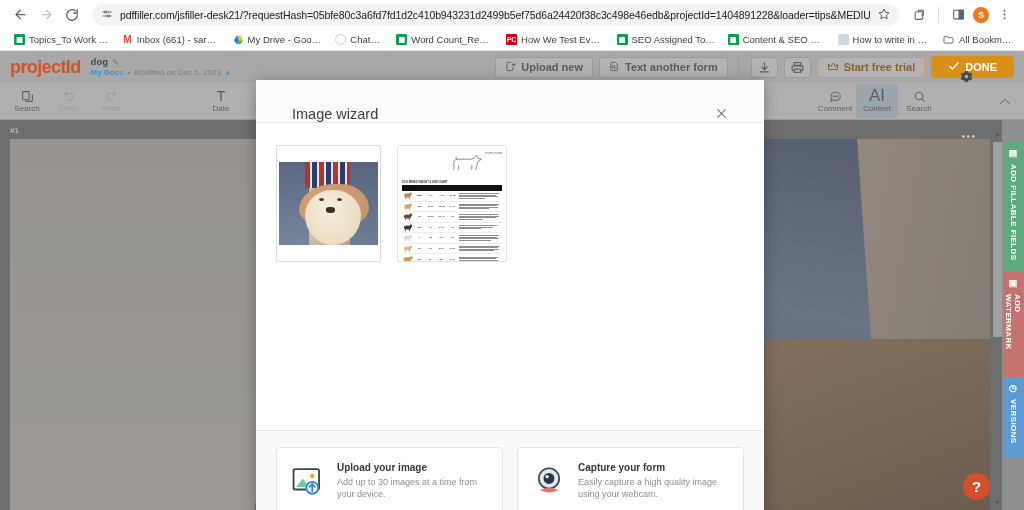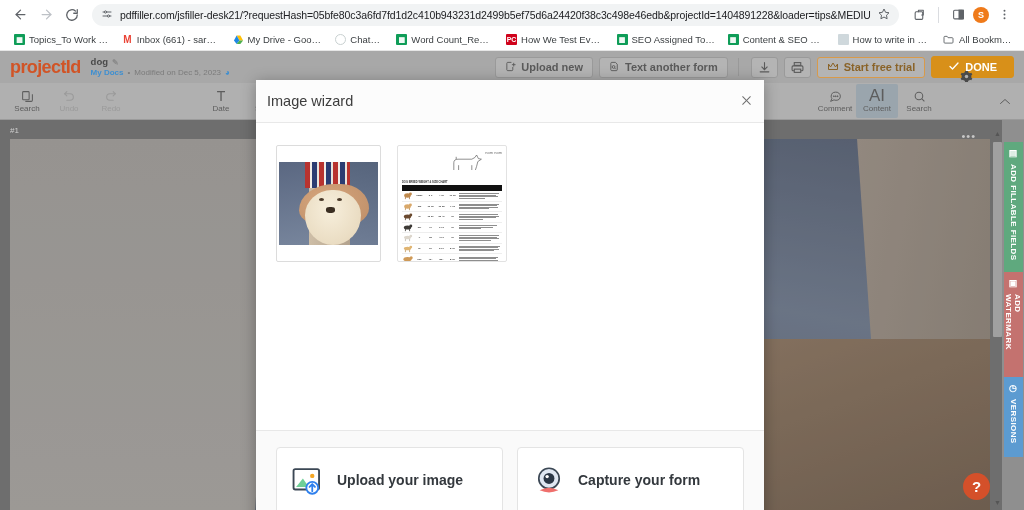--- a/index.html
+++ b/index.html
@@ -261,22 +261,22 @@
     left:256px; top:29px;
     width: 508px; height: 451px;
     background:#ffffff;
     box-shadow: 0 2px 14px rgba(0,0,0,0.30);
     display:flex; flex-direction:column;
     z-index: 50;
   }
   .modal-head {
     height: 43px;
     border-bottom:1px solid #e8e8e8;
-    display:flex; align-items:center;
-    padding: 0 11px;
+    display:flex; align-items:flex-end;
+    padding: 0 36px;
     background:#fcfcfc;
   }
   .modal-title { font-size: 14.5px; color:#3d3d3d; }
   .modal-x { margin-left:auto; font-size:15px; color:#6f6f6f; line-height:1; }
 
   .modal-body { flex:1 1 auto; padding: 22px 20px 0 20px; }
   .thumbs { display:flex; gap: 16px; align-items:flex-start; }
 
   .thumb-card {
     width: 105px; height: 117px;
@@ -320,21 +320,21 @@
   }
   .opt-card {
     flex:1 1 0; height: 68px;
     background:#ffffff;
     border:1px solid #e4e4e4;
     border-radius:4px;
     display:flex; align-items:center; gap:12px;
     padding: 0 14px;
   }
   .opt-icon { width:34px; height:34px; flex:0 0 auto; }
-  .opt-title { font-size:14px; font-weight:bold; color:#33383d; margin-bottom:3px; }
+  .opt-title { font-size:10px; font-weight:bold; color:#33383d; margin-bottom:3px; }
   .opt-desc { font-size:9px; color:#8a9097; line-height:1.35; }
 </style>
 </head>
 <body>
 
 <div class="browser-bar">
   <div class="nav-btn">
     <svg width="15" height="15" viewBox="0 0 24 24" fill="none" stroke="currentColor" stroke-width="2" stroke-linecap="round" stroke-linejoin="round">
         <line x1="19" y1="12" x2="5" y2="12"></line>
         <polyline points="12 19 5 12 12 5"></polyline>
@@ -867,32 +867,34 @@
             <rect x="3" y="6" width="30" height="24" rx="2" fill="#fff" stroke="#3b4754" stroke-width="2.2"></rect>
             <circle cx="25" cy="14" r="2.6" fill="#f5a623"></circle>
             <path d="M6 27 L14 17 L21 27 Z" fill="#6fcf97"></path>
             <path d="M17 27 L23 21 L30 27 Z" fill="#56c08a"></path>
             <circle cx="25" cy="28" r="7" fill="#fff" stroke="#2f80ed" stroke-width="2.2"></circle>
             <path d="M25 32 L25 24 M21.8 27 L25 23.6 L28.2 27" stroke="#2f80ed" stroke-width="2.1" fill="none" stroke-linecap="round" stroke-linejoin="round"></path>
           </svg>
         </span>
         <span style="min-width:0;">
           <span class="opt-title" style="display:block;">Upload your image</span>
+          <span class="opt-desc" style="display:block;">Add up to 30 images at a time from your device.</span>
         </span>
       </div>
 
       <div class="opt-card">
         <span class="opt-icon">
           <svg width="34" height="34" viewBox="0 0 40 40">
             <circle cx="20" cy="17" r="12" fill="#dfe7f2" stroke="#3b4754" stroke-width="2"></circle>
             <circle cx="20" cy="17" r="6.4" fill="#2b3746"></circle>
             <circle cx="17.8" cy="14.8" r="2" fill="#ffffff"></circle>
             <path d="M9 31 q11 -6 22 0 q-11 5 -22 0z" fill="#ef6f6c"></path>
           </svg>
         </span>
         <span style="min-width:0;">
           <span class="opt-title" style="display:block;">Capture your form</span>
+          <span class="opt-desc" style="display:block;">Easily capture a high quality image using your webcam.</span>
         </span>
       </div>
     </div>
   </div>
 
 </div>
 
 </body></html>

